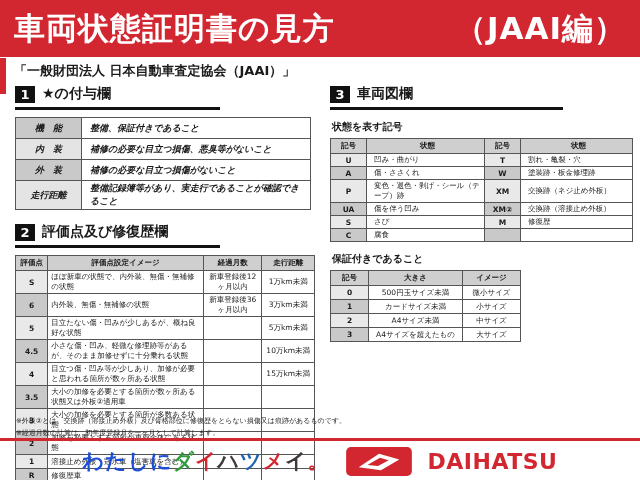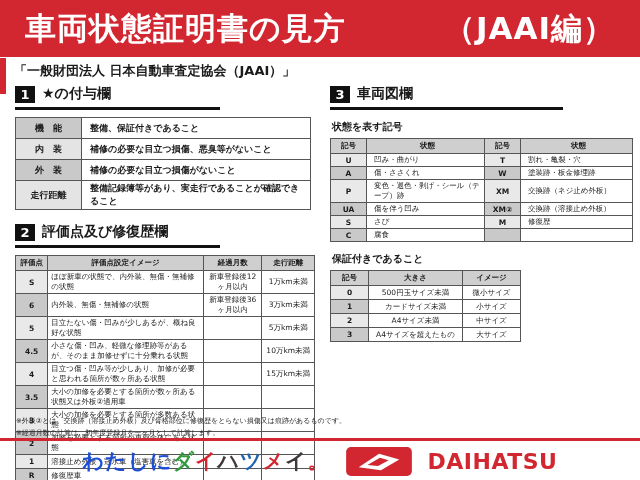--- a/index.html
+++ b/index.html
@@ -4,21 +4,21 @@
 <style>
   html,body { margin:0; padding:0; background:#fff; }
   .page {
     position:relative; width:640px; height:480px; background:#ffffff;
     font-family:"DejaVu Sans","Liberation Sans",sans-serif; color:#1a1a1a; overflow:hidden;
   }
   
   .banner {
     position:absolute; top:0; left:0; width:640px; height:57px; background:#d22730;
     color:#fff; display:flex; align-items:center; justify-content:space-between;
-    padding:0 25px; box-sizing:border-box; font-weight:bold; font-size:31px; letter-spacing:1px;
+    padding:0 14px; box-sizing:border-box; font-weight:bold; font-size:31px; letter-spacing:1px;
   }
   .red-tab { position:absolute; top:58px; left:0; width:6px; height:36px; background:#d22730; }
   .subtitle { position:absolute; top:62px; left:14px; font-size:13px; font-weight:bold; }
 
   
   .col-left  { position:absolute; left:15px;  top:85px; width:300px; }
   .col-right { position:absolute; left:330px; top:85px; width:303px; }
 
   
   .sec-head { display:flex; align-items:center; gap:7px; border-bottom:3px solid #111; padding-bottom:4px; }
@@ -30,21 +30,21 @@
   }
   .sec-title { font-weight:bold; font-size:14px; }
 
   
   table { border-collapse:collapse; table-layout:fixed; }
   th,td { border:1px solid #555; padding:1px 3px; box-sizing:border-box; overflow:hidden; }
   th { background:#cfcfcf; font-weight:bold; text-align:center; }
 
   
   #t1 { width:296px; margin-top:7px; font-size:9px; }
-  #t1 td { height:21px; }
+  #t1 td { height:21px;font-style:italic; }
   #t1 .c1 { width:66px; text-align:center; font-weight:bold; background:#c9c9c9; }
   #t1 tr:nth-child(even) .c1 { background:#e4e4e4; }
   #t1 .c2 { padding-left:8px; font-weight:600; }
 
   
   .sec2-head { margin-top:13px; }
   #t2 { width:300px; margin-top:7px; font-size:7.5px; }
   #t2 th { height:15px; font-size:7.5px; }
   #t2 td { height:14px; }
   #t2 .c1 { width:32px; text-align:center; font-weight:bold; }

